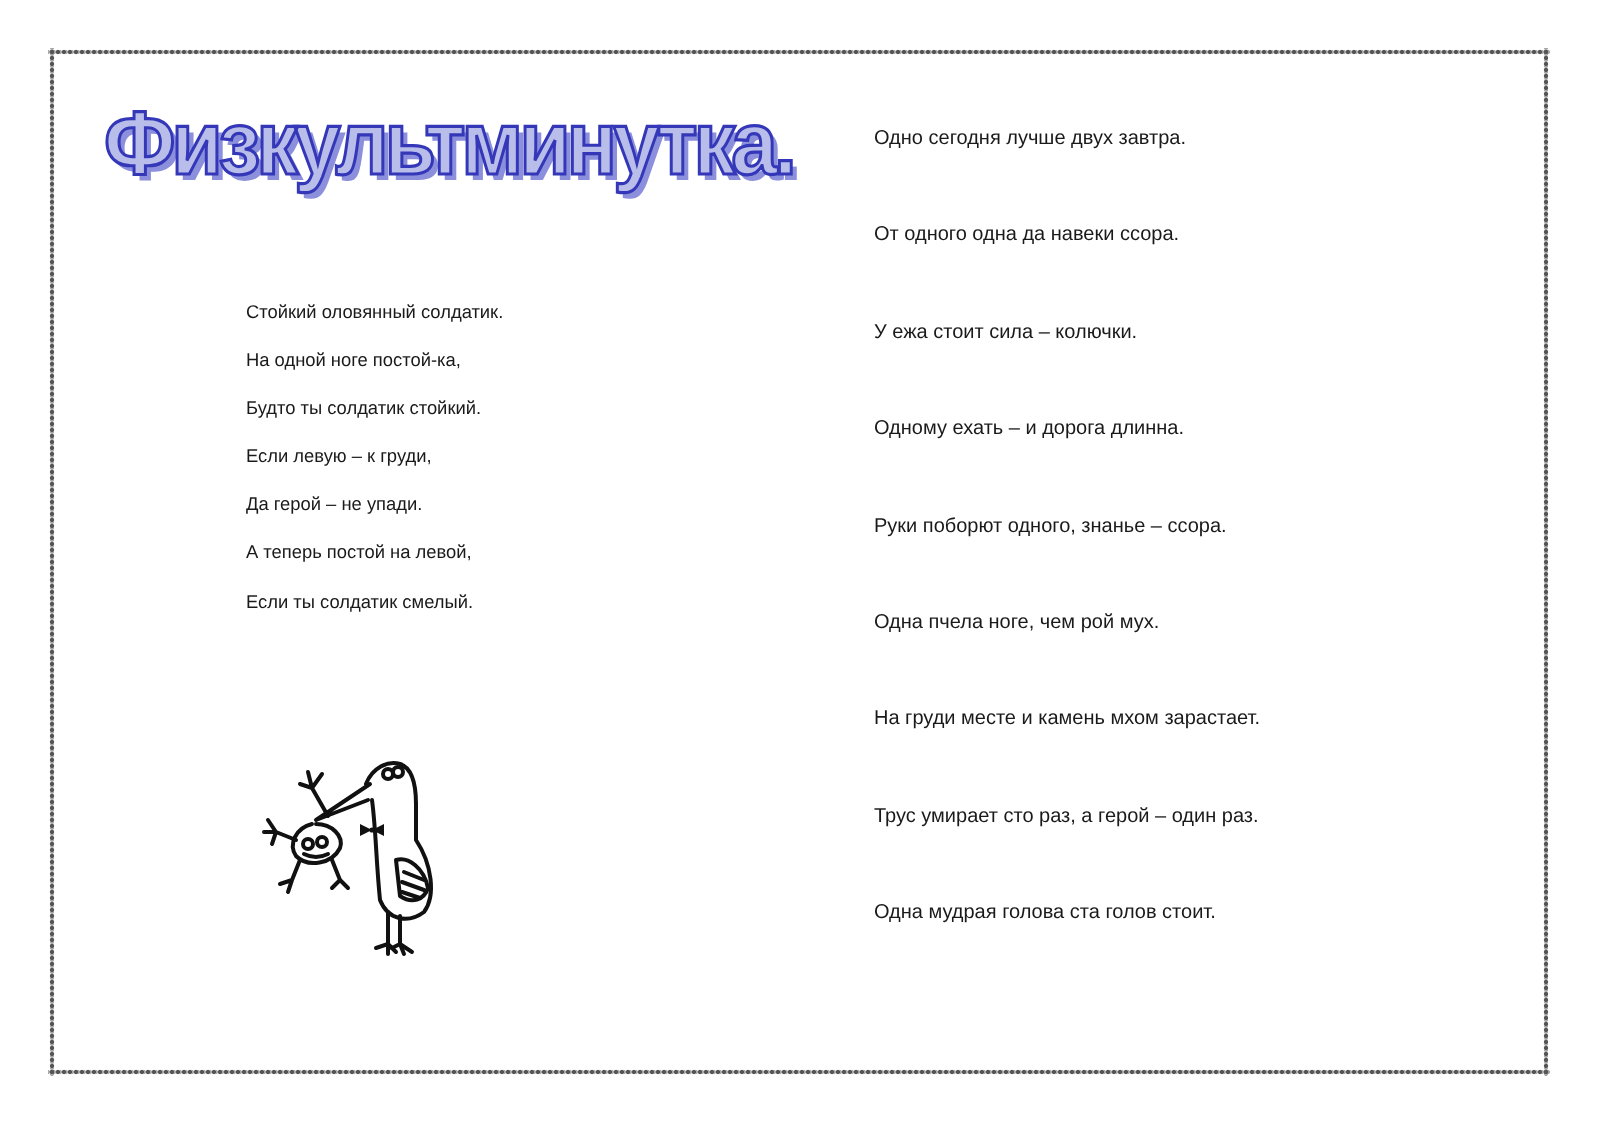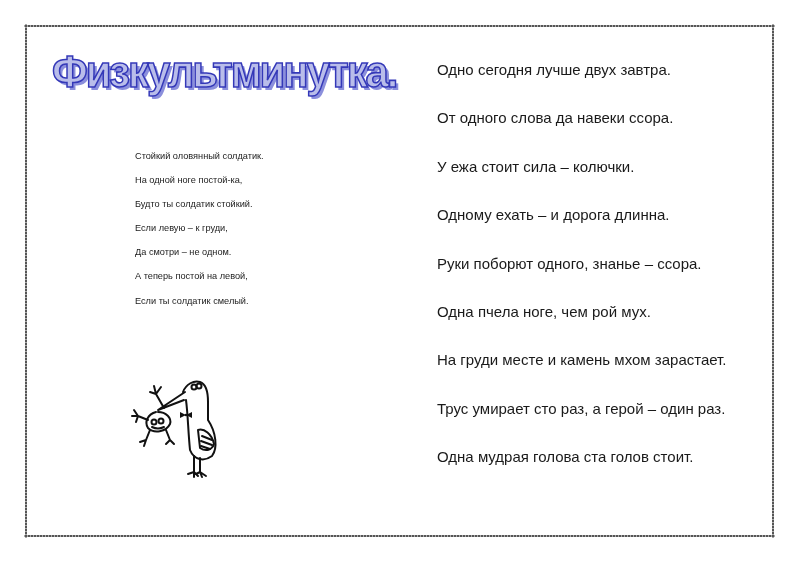--- a/index.html
+++ b/index.html
@@ -66,37 +66,36 @@
       text-shadow: 3px 3px 0 #8b8fdc;
       transform: scaleX(0.93);
       transform-origin: left top;
       white-space: nowrap;
     }
 
     .poem {
       position: absolute;
       left: 123px;
       top: 144px;
-      margin-left: 12px;
     }
     .poem .line {
       font-size: 9.2px;
       line-height: 24.1px;
       height: 24.1px;
       white-space: nowrap;
       color: #1a1a1a;
     }
 
     .proverbs {
       position: absolute;
       left: 437px;
       top: 46px;
     }
     .proverbs .line {
-      font-size: 15px;
+      font-size: 10px;
       line-height: 48.4px;
       height: 48.4px;
       white-space: nowrap;
       color: #1a1a1a;
     }
 
     .illustration {
       position: absolute;
       left: 128px;
       top: 370px;
@@ -116,21 +115,21 @@
     <div class="edge right"></div>
   </div>
 
   <div class="title">Физкультминутка.</div>
 
   <div class="poem">
     <div class="line">Стойкий оловянный солдатик.</div>
     <div class="line">На одной ноге постой-ка,</div>
     <div class="line">Будто ты солдатик стойкий.</div>
     <div class="line">Если левую – к груди,</div>
-    <div class="line">Да смотри – не одном.</div>
+    <div class="line">Да герой – не упади.</div>
     <div class="line">А теперь постой на левой,</div>
     <div class="line">Если ты солдатик смелый.</div>
   </div>
 
   <div class="illustration">
     <svg width="95" height="110" viewBox="0 0 95 110">
       <g fill="none" stroke="#111" stroke-width="2" stroke-linecap="round" stroke-linejoin="round">
 
         <path d="M55 22 C58 14 66 10 72 12 C78 14 80 22 80 32"></path>
 
@@ -163,21 +162,21 @@
       <g fill="#111">
         <path d="M52 42 L58 45 L52 48 Z"></path>
         <path d="M64 42 L58 45 L64 48 Z"></path>
         <circle cx="58" cy="45" r="1.3"></circle>
       </g>
     </svg>
   </div>
 
   <div class="proverbs">
     <div class="line">Одно сегодня лучше двух завтра.</div>
-    <div class="line">От одного слова да навеки ссора.</div>
+    <div class="line">От одного одна да навеки ссора.</div>
     <div class="line">У ежа стоит сила – колючки.</div>
     <div class="line">Одному ехать – и дорога длинна.</div>
     <div class="line">Руки поборют одного, знанье – ссора.</div>
     <div class="line">Одна пчела ноге, чем рой мух.</div>
     <div class="line">На груди месте и камень мхом зарастает.</div>
     <div class="line">Трус умирает сто раз, а герой – один раз.</div>
     <div class="line">Одна мудрая голова ста голов стоит.</div>
   </div>
 
 </div>

